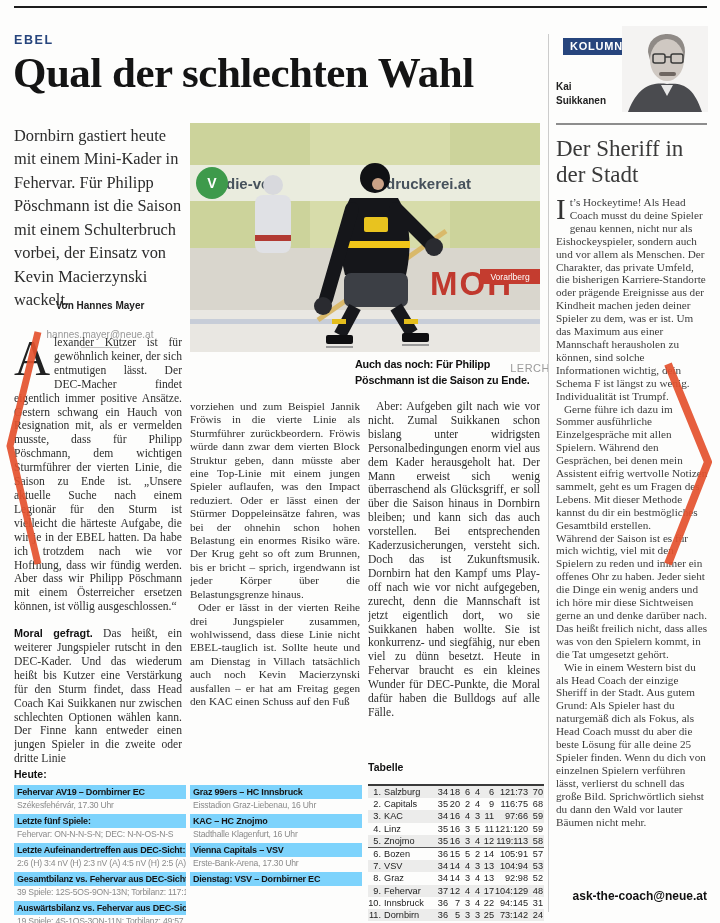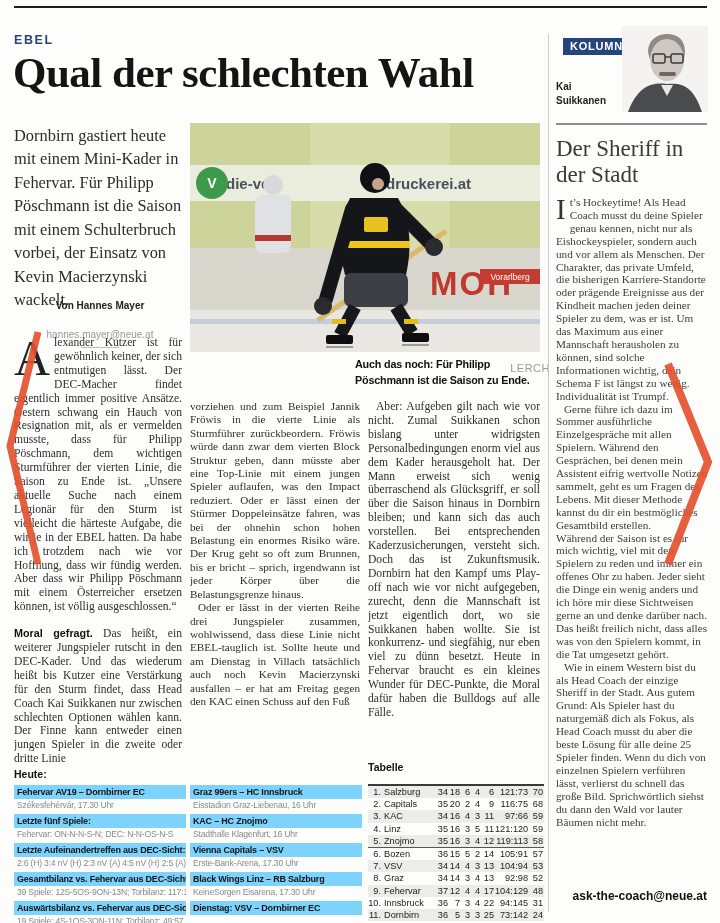--- a/index.html
+++ b/index.html
@@ -181,24 +181,20 @@
     </div>
   <div class="fx">
       <span class="fx-t">KAC – HC Znojmo</span>
       <span class="fx-s">Stadthalle Klagenfurt, 16 Uhr</span>
     </div>
   <div class="fx">
       <span class="fx-t">Vienna Capitals – VSV</span>
       <span class="fx-s">Erste-Bank-Arena, 17.30 Uhr</span>
     </div>
   <div class="fx">
-      <span class="fx-t">Black Wings Linz – RB Salzburg</span>
-      <span class="fx-s">KeineSorgen Eisarena, 17.30 Uhr</span>
-    </div>
-  <div class="fx">
       <span class="fx-t">Dienstag: VSV – Dornbirner EC</span>
       <span class="fx-s"></span>
     </div>
 </div>
 
 <div class="abs sec-label tab-label">Tabelle</div>
 <div class="abs table">
   <div class="trow">
       <span class="tc rk">1.</span>
       <span class="tc tm">Salzburg</span>

